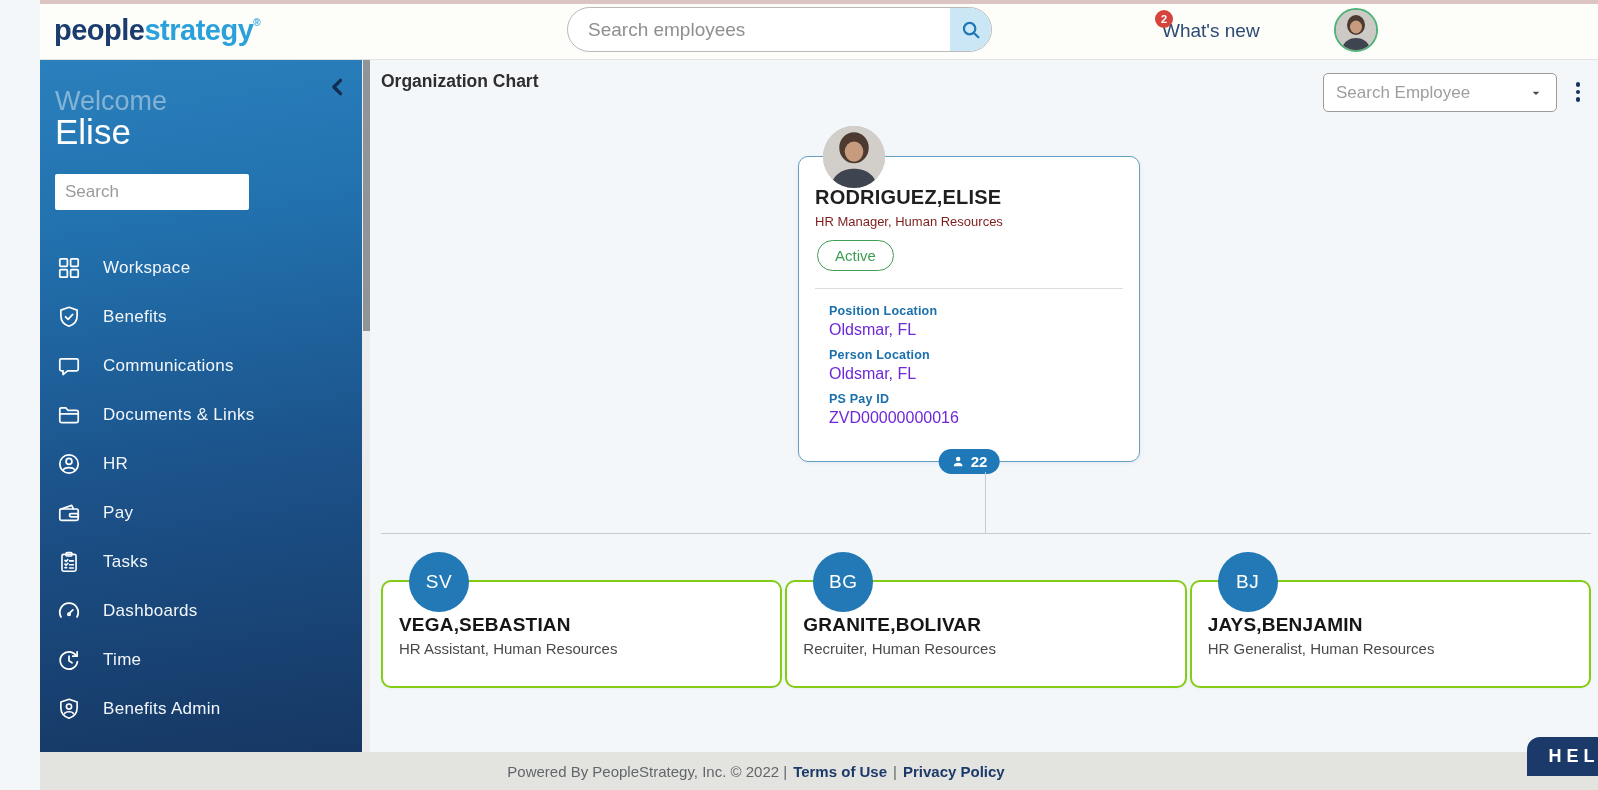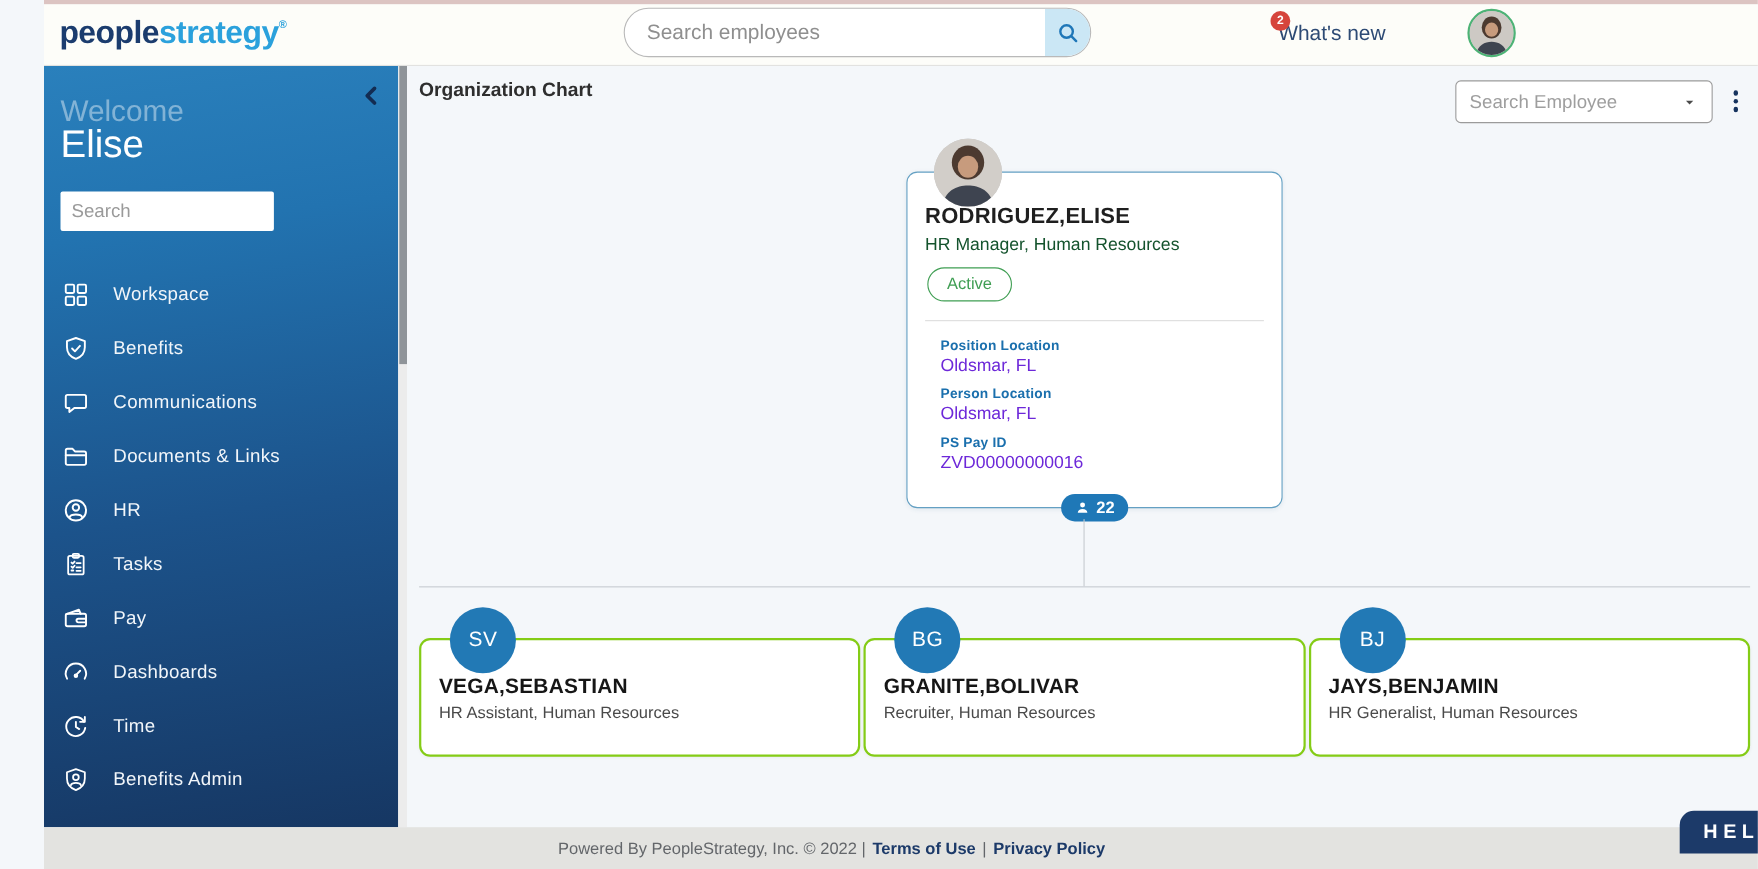--- a/index.html
+++ b/index.html
@@ -68,27 +68,27 @@
 
   .emp-dropdown { position:absolute; left:953px; top:13px; width:234px; height:39px; background:#fff;
                   border:1px solid #9b9b9b; border-radius:5px; display:flex; align-items:center;
                   padding:0 12px; cursor:pointer; }
   .emp-dropdown .dd-text { flex:1; font-size:17px; color:#9e9e9e; }
   .kebab { position:absolute; left:1198px; top:16px; width:20px; height:32px; display:flex; flex-direction:column;
            align-items:center; justify-content:center; gap:3px; background:none; border:none; cursor:pointer; }
   .kebab i { width:4.5px; height:4.5px; border-radius:50%; background:#16335e; }
 
   
-  .root-card { position:absolute; left:454px; top:96px; width:342px; height:306px; background:#fff;
+  .root-card { position:absolute; left:428px; top:96px; width:342px; height:306px; background:#fff;
                border:1px solid #64a0c3; border-radius:10px; box-shadow:0 1px 4px rgba(30,80,120,0.08);
                cursor:pointer; }
   .root-avatar { position:absolute; left:24px; top:-31px; width:62px; height:62px; border-radius:50%;
                  overflow:hidden; background:#c9c9c9; }
   .root-name { margin:29px 16px 0; font-size:20px; font-weight:700; color:#1f1f1f; letter-spacing:0.2px; }
-  .root-title { margin:5px 16px 0; font-size:16px; color:#14532d; }
+  .root-title { margin:5px 16px 0; font-size:13px; color:#7f1d1d; }
   .status-pill { display:inline-block; margin:11px 0 0 18px; border:1.5px solid #3f9e53; color:#3f9e53;
                  border-radius:17px; padding:6px 17px; font-size:15px; }
   .root-divider { border:none; border-top:1px solid #ddd; margin:17px 16px 0; }
   .fields { margin:15px 0 0 30px; }
   .field { margin-bottom:9px; }
   .field-label { font-size:12.5px; font-weight:700; color:#1a6fad; letter-spacing:0.2px; }
   .field-value { font-size:16px; color:#6d28d9; margin-top:3px; }
   .count-badge { position:absolute; left:50%; bottom:-13px; transform:translateX(-50%);
                  background:#1f78b7; color:#fff; border-radius:14px; height:25px; padding:0 12px;
                  display:flex; align-items:center; gap:5px; font-size:15px; font-weight:700; cursor:pointer; }
@@ -217,37 +217,37 @@
           <svg width="26" height="26" viewBox="0 0 24 24" fill="none" stroke="#fff" stroke-width="1.6" stroke-linecap="round">
             <circle cx="12" cy="12" r="8.5"></circle>
               <circle cx="12" cy="9.6" r="2.7"></circle>
             <path d="M6.8 17.6c1-2.9 9.4-2.9 10.4 0"></path>
           </svg>
         </span>
         <span class="nav-label">HR</span>
       </div>
       <div class="nav-item">
         <span class="nav-icon">
+          <svg width="26" height="26" viewBox="0 0 24 24" fill="none" stroke="#fff" stroke-width="1.6" stroke-linecap="round" stroke-linejoin="round">
+            <path d="M4 8.5l10.5-3.6 1.6 3.4"></path>
+            <rect x="3.5" y="8.3" width="17" height="10.5" rx="1.5"></rect>
+            <path d="M14 12.5h6.5v3H14a1.5 1.5 0 0 1 0-3z"></path>
+          </svg>
+        </span>
+        <span class="nav-label">Pay</span>
+      </div>
+      <div class="nav-item">
+        <span class="nav-icon">
           <svg width="26" height="26" viewBox="0 0 24 24" fill="none" stroke="#fff" stroke-width="1.5" stroke-linecap="round" stroke-linejoin="round">
             <rect x="5.5" y="5" width="13" height="15.5" rx="1.5"></rect>
             <rect x="9.3" y="3.3" width="5.4" height="3.2" rx="1"></rect>
             <path d="M8.3 10.5l1 1 1.6-1.8M12.5 11h3.5 M8.3 14l1 1 1.6-1.8M12.5 14.5h3.5 M8.3 17.2h1.5M12.5 17.5h3.5"></path>
           </svg>
         </span>
         <span class="nav-label">Tasks</span>
-      </div>
-      <div class="nav-item">
-        <span class="nav-icon">
-          <svg width="26" height="26" viewBox="0 0 24 24" fill="none" stroke="#fff" stroke-width="1.6" stroke-linecap="round" stroke-linejoin="round">
-            <path d="M4 8.5l10.5-3.6 1.6 3.4"></path>
-            <rect x="3.5" y="8.3" width="17" height="10.5" rx="1.5"></rect>
-            <path d="M14 12.5h6.5v3H14a1.5 1.5 0 0 1 0-3z"></path>
-          </svg>
-        </span>
-        <span class="nav-label">Pay</span>
       </div>
       <div class="nav-item">
         <span class="nav-icon">
           <svg width="26" height="26" viewBox="0 0 24 24" fill="none" stroke="#fff" stroke-width="1.6" stroke-linecap="round">
             <path d="M4.6 17.5a8.5 8.5 0 1 1 14.8 0"></path>
             <path d="M12 14.5l3.6-3.6"></path>
               <circle cx="12" cy="15" r="1.1"></circle>
           </svg>
         </span>
         <span class="nav-label">Dashboards</span>

